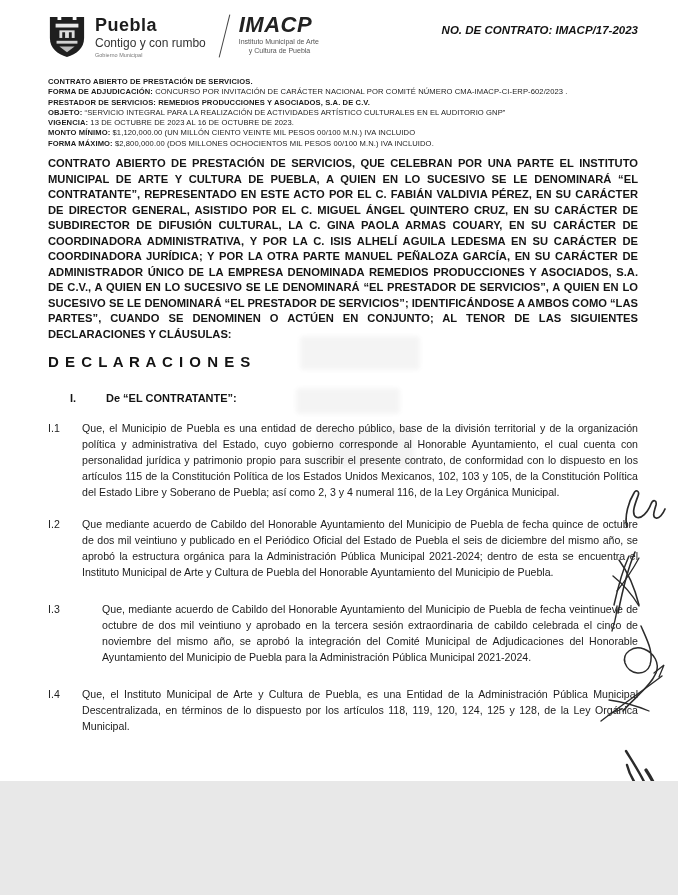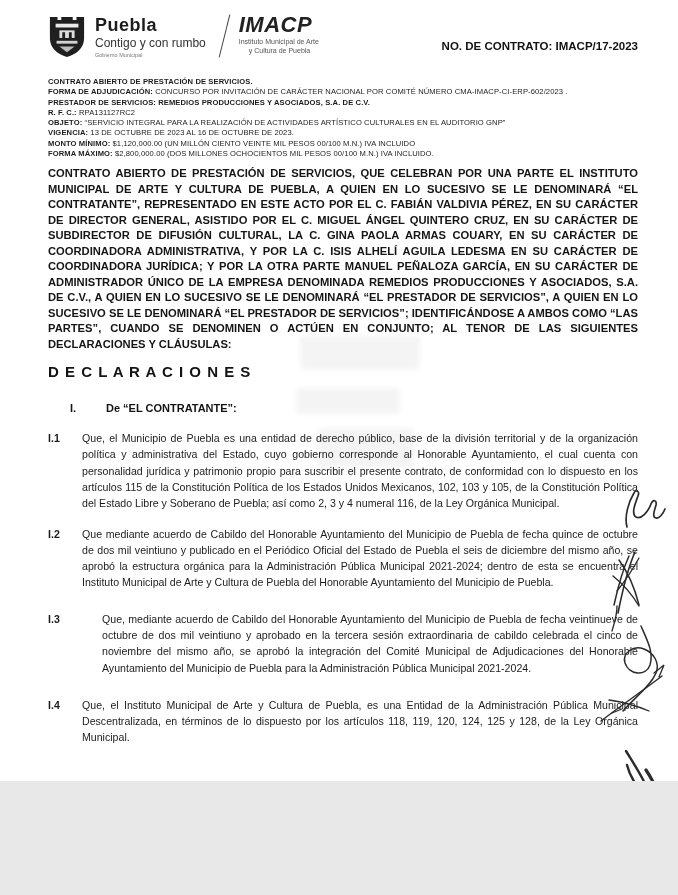--- a/index.html
+++ b/index.html
@@ -19,31 +19,31 @@
   .logos{display:flex;align-items:flex-start;}
   .shield{width:38px;height:46px;flex:0 0 auto;margin-top:2px;}
   .citytxt{margin-left:9px;margin-top:4px;}
   .cityname{font-size:18px;font-weight:bold;letter-spacing:.5px;color:#1c1c1c;line-height:18px;}
   .citytag{font-size:12px;color:#333;margin-top:2px;}
   .citysub{font-size:5.5px;color:#777;margin-top:2px;}
   .logo-slash{width:1px;height:44px;background:#444;transform:rotate(14deg);margin:2px 14px 0 18px;}
   .orgtxt{margin-top:2px;}
   .orgname{font-size:22px;font-weight:bold;font-style:italic;letter-spacing:.5px;color:#222;line-height:22px;}
   .orgsub{font-size:7px;color:#555;line-height:8.5px;margin-top:2px;}
-  .contractno{font-size:11.5px;font-weight:bold;margin-top:28px;white-space:nowrap;}
+  .contractno{font-size:11.5px;font-weight:bold;margin-top:12px;white-space:nowrap;font-style:italic;}
   
   .meta{margin-top:17px;font-size:7.6px;line-height:10.3px;color:#1b1b1b;letter-spacing:.1px;}
   .meta .b{font-weight:bold;}
   
   .opening{margin-top:7px;font-size:11.2px;font-weight:bold;line-height:15.5px;text-align:justify;color:#151515;}
   .decl-head{margin-top:11px;text-align:left;font-size:15px;font-weight:bold;letter-spacing:1px;}
   .section-head{margin-top:22px;display:flex;font-size:11px;font-weight:bold;}
   .section-head .snum{margin-left:22px;width:36px;}
   .clause{display:grid;grid-template-columns:34px 1fr;margin-top:15px;font-size:10.6px;line-height:16.1px;color:#1c1c1c;}
-  .clause .cnum{font-weight:bold;}
+  .clause .cnum{font-weight:normal;}
   .clause .ctext{text-align:justify;}
   .pagenum{position:absolute;left:0;right:0;top:788px;text-align:center;font-size:10px;color:#222;}
   
   .ink{position:absolute;left:0;top:0;pointer-events:none;}
   .stamp{position:absolute;background:#5a5a5a;opacity:.06;filter:blur(2px);border-radius:4px;pointer-events:none;}
 </style>
 </head>
 <body>
 
 <div class="page">
@@ -77,21 +77,20 @@
           <div class="orgsub" style="margin-top:0;padding-left:10px;">y Cultura de Puebla</div>
         </div>
       </div>
       <div class="contractno">NO. DE CONTRATO: IMACP/17-2023</div>
     </div>
 
     <div class="meta">
       <div><span class="b">CONTRATO ABIERTO DE PRESTACIÓN DE SERVICIOS.</span><span></span></div>
       <div><span class="b">FORMA DE ADJUDICACIÓN:</span><span> CONCURSO POR INVITACIÓN DE CARÁCTER NACIONAL POR COMITÉ NÚMERO CMA-IMACP-CI-ERP-602/2023 .</span></div>
       <div><span class="b">PRESTADOR DE SERVICIOS: REMEDIOS PRODUCCIONES Y ASOCIADOS, S.A. DE C.V.</span><span></span></div>
-      <div><span class="b">R. F. C.:</span><span> RPA131127RC2</span></div>
       <div><span class="b">OBJETO:</span><span> “SERVICIO INTEGRAL PARA LA REALIZACIÓN DE ACTIVIDADES ARTÍSTICO CULTURALES EN EL AUDITORIO GNP”</span></div>
       <div><span class="b">VIGENCIA:</span><span> 13 DE OCTUBRE DE 2023 AL 16 DE OCTUBRE DE 2023.</span></div>
       <div><span class="b">MONTO MÍNIMO:</span><span> $1,120,000.00 (UN MILLÓN CIENTO VEINTE MIL PESOS 00/100 M.N.) IVA INCLUIDO</span></div>
       <div><span class="b">FORMA MÁXIMO:</span><span> $2,800,000.00 (DOS MILLONES OCHOCIENTOS MIL PESOS 00/100 M.N.) IVA INCLUIDO.</span></div>
     </div>
 
     <div class="opening">CONTRATO ABIERTO DE PRESTACIÓN DE SERVICIOS, QUE CELEBRAN POR UNA PARTE EL INSTITUTO MUNICIPAL DE ARTE Y CULTURA DE PUEBLA, A QUIEN EN LO SUCESIVO SE LE DENOMINARÁ “EL CONTRATANTE”, REPRESENTADO EN ESTE ACTO POR EL C. FABIÁN VALDIVIA PÉREZ, EN SU CARÁCTER DE DIRECTOR GENERAL, ASISTIDO POR EL C. MIGUEL ÁNGEL QUINTERO CRUZ, EN SU CARÁCTER DE SUBDIRECTOR  DE DIFUSIÓN CULTURAL, LA C. GINA PAOLA ARMAS COUARY, EN SU CARÁCTER DE COORDINADORA ADMINISTRATIVA, Y POR LA C. ISIS ALHELÍ AGUILA LEDESMA EN SU CARÁCTER DE COORDINADORA JURÍDICA; Y POR LA OTRA PARTE MANUEL PEÑALOZA GARCÍA, EN SU CARÁCTER DE ADMINISTRADOR ÚNICO DE LA EMPRESA DENOMINADA REMEDIOS PRODUCCIONES Y ASOCIADOS, S.A. DE C.V., A QUIEN EN LO SUCESIVO SE LE DENOMINARÁ “EL PRESTADOR DE SERVICIOS”, A QUIEN EN LO SUCESIVO SE LE DENOMINARÁ “EL PRESTADOR DE SERVICIOS”; IDENTIFICÁNDOSE A AMBOS COMO “LAS PARTES”, CUANDO SE DENOMINEN O ACTÚEN EN CONJUNTO; AL TENOR DE LAS SIGUIENTES DECLARACIONES Y CLÁUSULAS:</div>
 
     <div class="decl-head">D E C L A R A C I O N E S</div>
 

